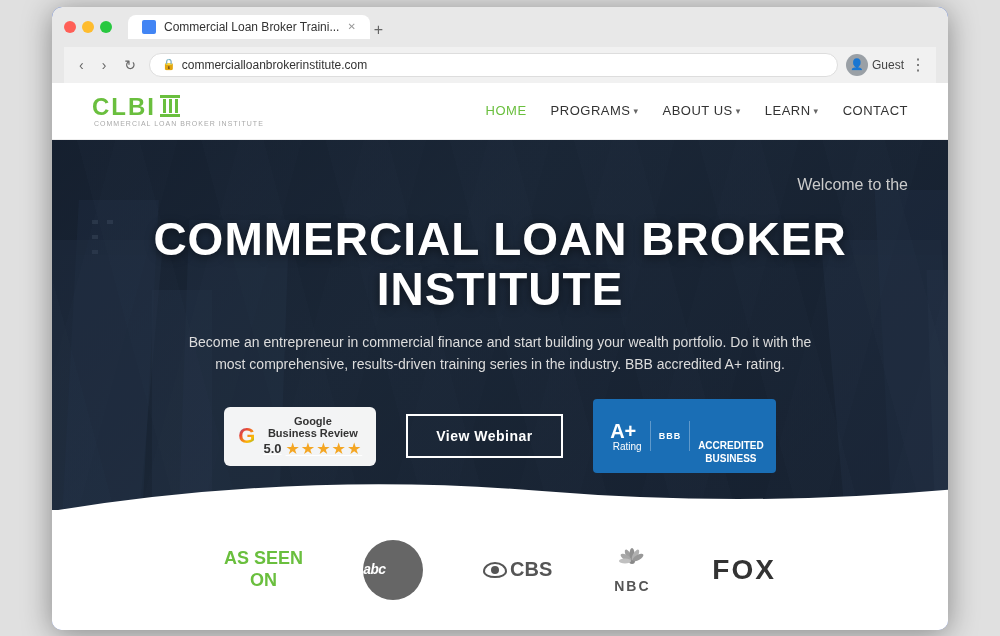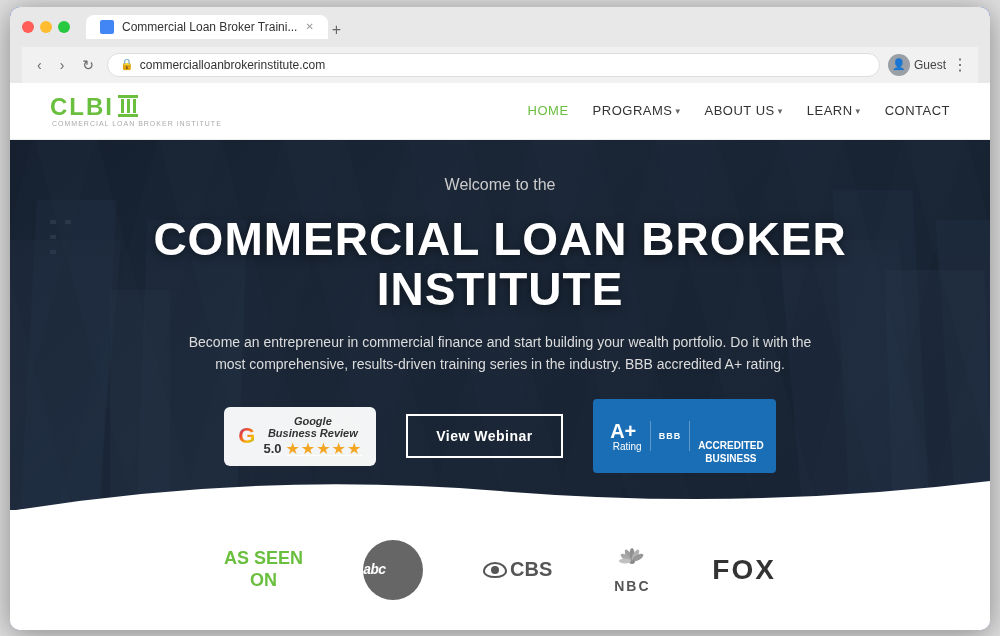--- a/index.html
+++ b/index.html
@@ -1,19 +1,19 @@
 <!DOCTYPE html>
 <html><head>
   <meta charset="utf-8">
   <style>
     * { margin: 0; padding: 0; box-sizing: border-box; }
     body { font-family: Arial, sans-serif; background: #e0e0e0; display: flex; justify-content: center; align-items: center; min-height: 100vh; }
 
     .browser-window {
-      width: 980px;
+      width: 896px;
       border-radius: 10px;
       box-shadow: 0 4px 30px rgba(0,0,0,0.4);
       overflow: hidden;
       background: #1d4ed8;
     }
 
     
     .browser-titlebar {
       background: #e8e8e8;
       padding: 8px 12px 0;
@@ -190,20 +190,21 @@
       position: relative;
       z-index: 2;
       text-align: center;
       color: #fff;
       padding: 0 40px;
     }
     .hero-welcome {
       font-size: 16px;
       color: #ccc;
       margin-bottom: 20px;
+      text-align: right;
     }
     .hero-title {
       font-size: 46px;
       font-weight: 900;
       color: #fff;
       letter-spacing: 1px;
       line-height: 1.1;
       margin-bottom: 16px;
       text-shadow: 0 2px 10px rgba(0,0,0,0.5);
     }
@@ -229,21 +230,21 @@
       padding: 8px 14px;
     }
     .g-logo {
       font-size: 22px;
       font-weight: 900;
       background: linear-gradient(135deg, #4285f4, #ea4335, #fbbc05, #34a853);
       -webkit-background-clip: text;
       -webkit-text-fill-color: transparent;
       background-clip: text;
     }
-    .review-text { font-size: 11px; color: #333; font-weight: bold; font-style: italic; }
+    .review-text { font-size: 11px; color: #333; font-weight: bold; }
     .stars { color: #f4a623; font-size: 16px; letter-spacing: 1px; }
     .star-score { color: #333; font-weight: bold; font-size: 13px; }
 
     .webinar-btn {
       background: transparent;
       border: 2px solid #fff;
       color: #fff;
       font-size: 14px;
       font-weight: bold;
       padding: 12px 28px;

